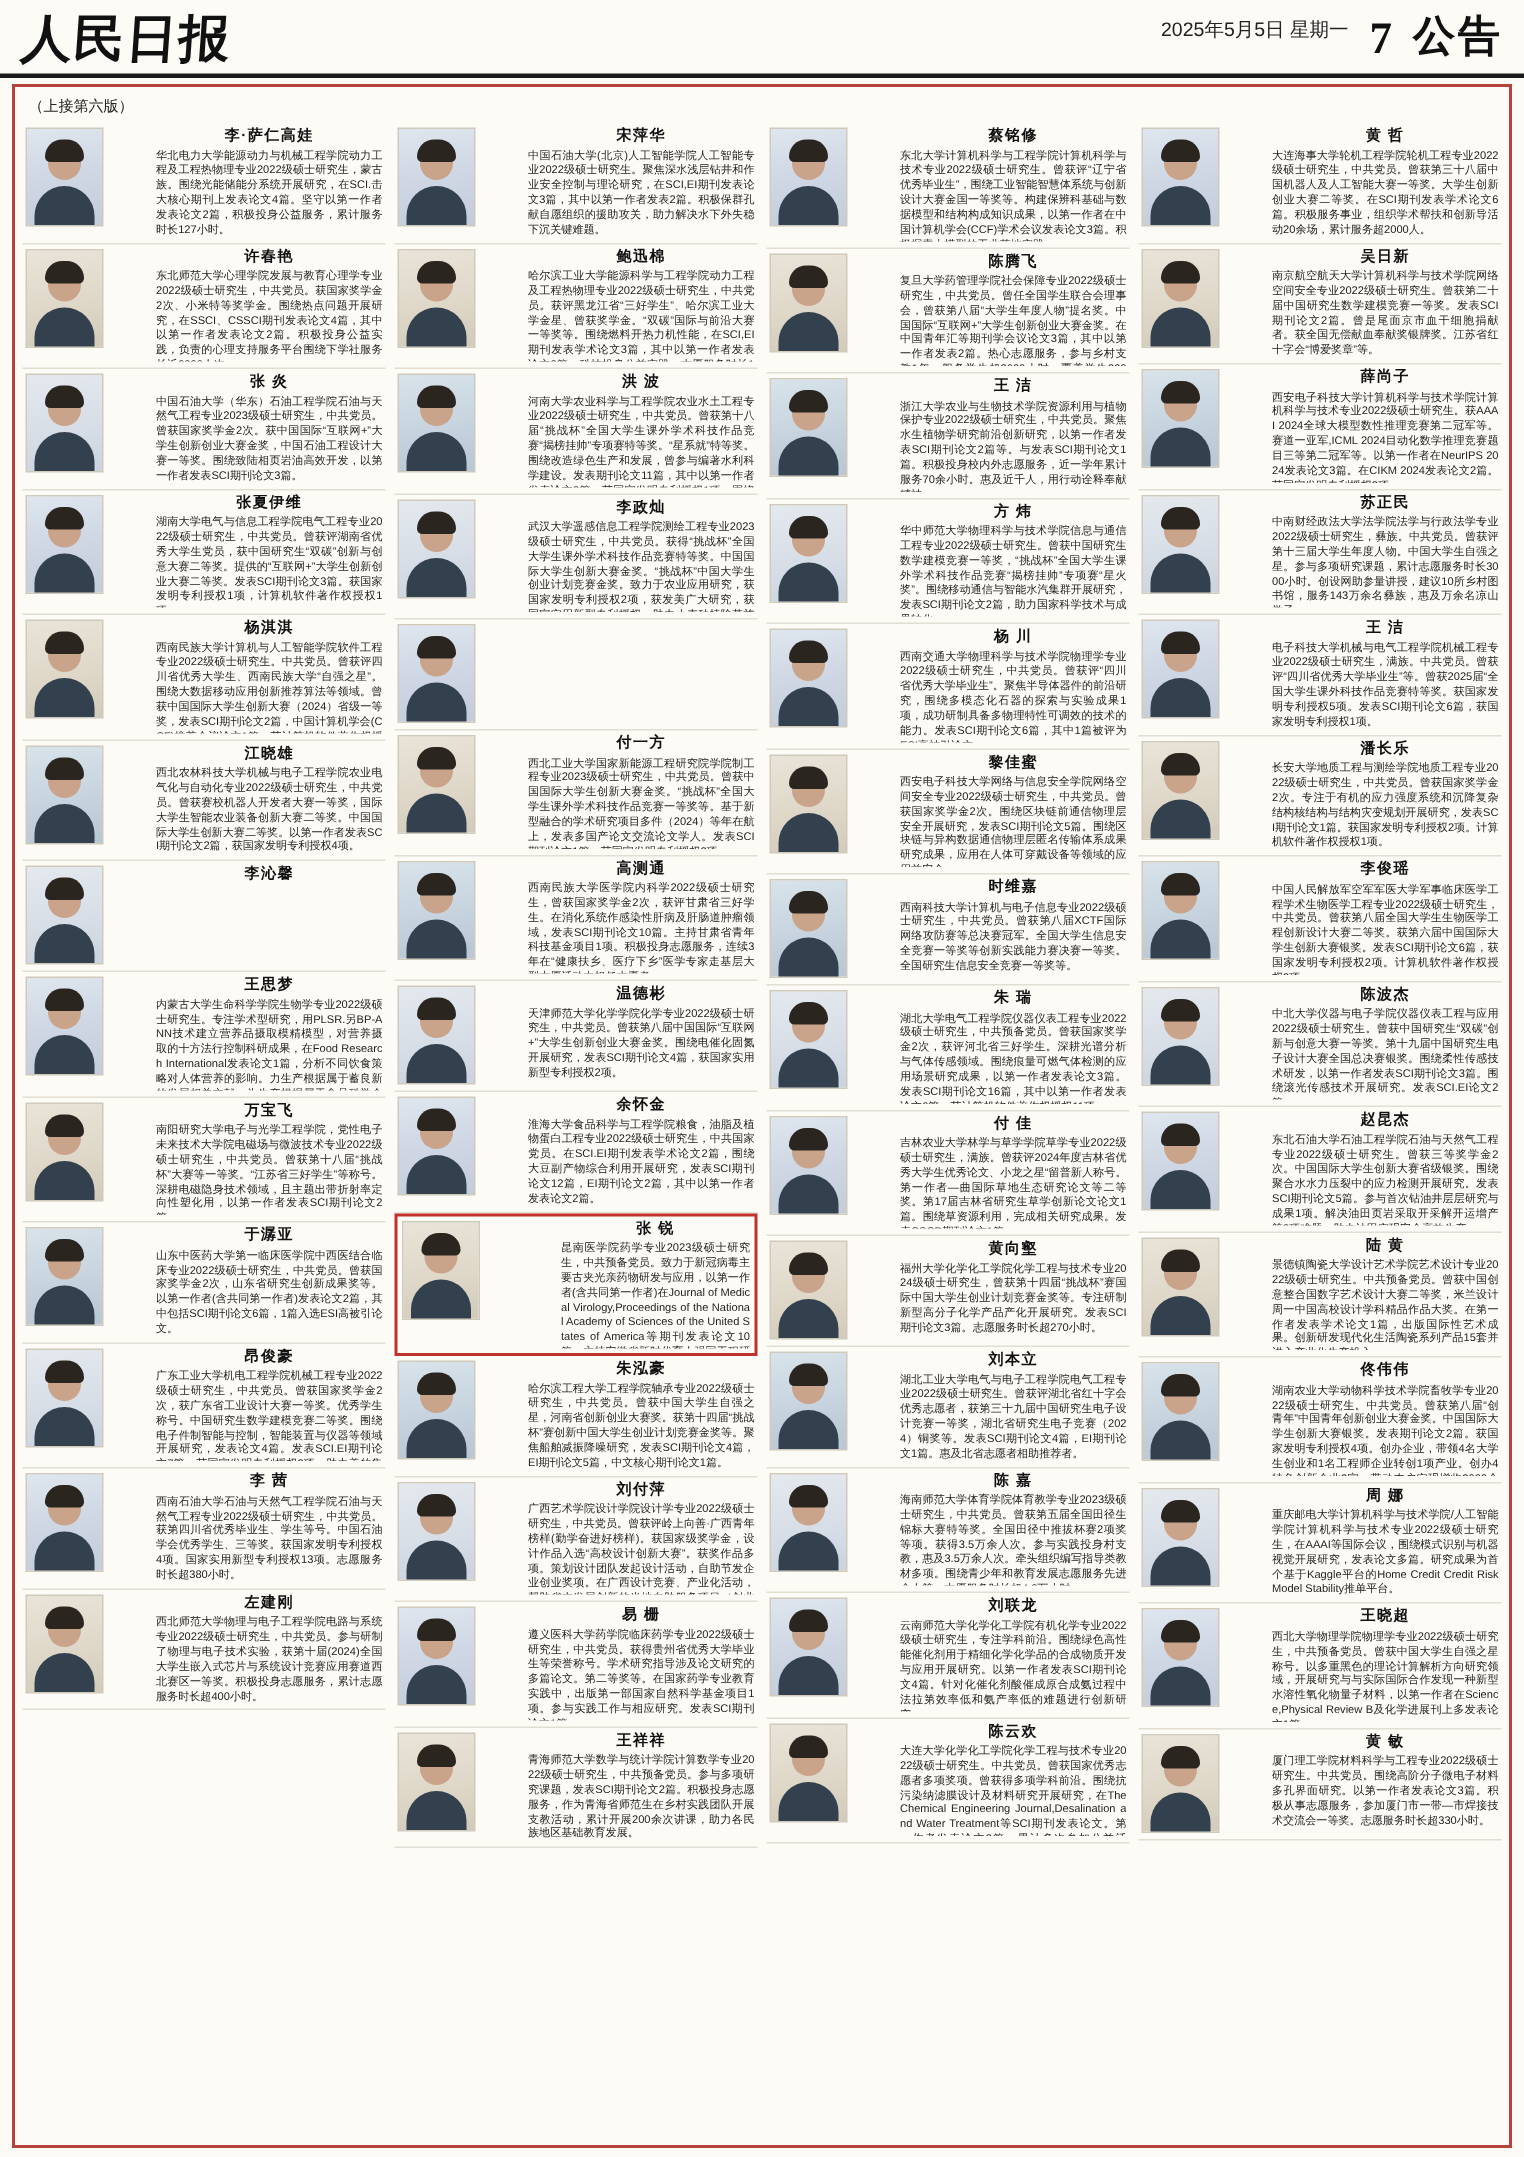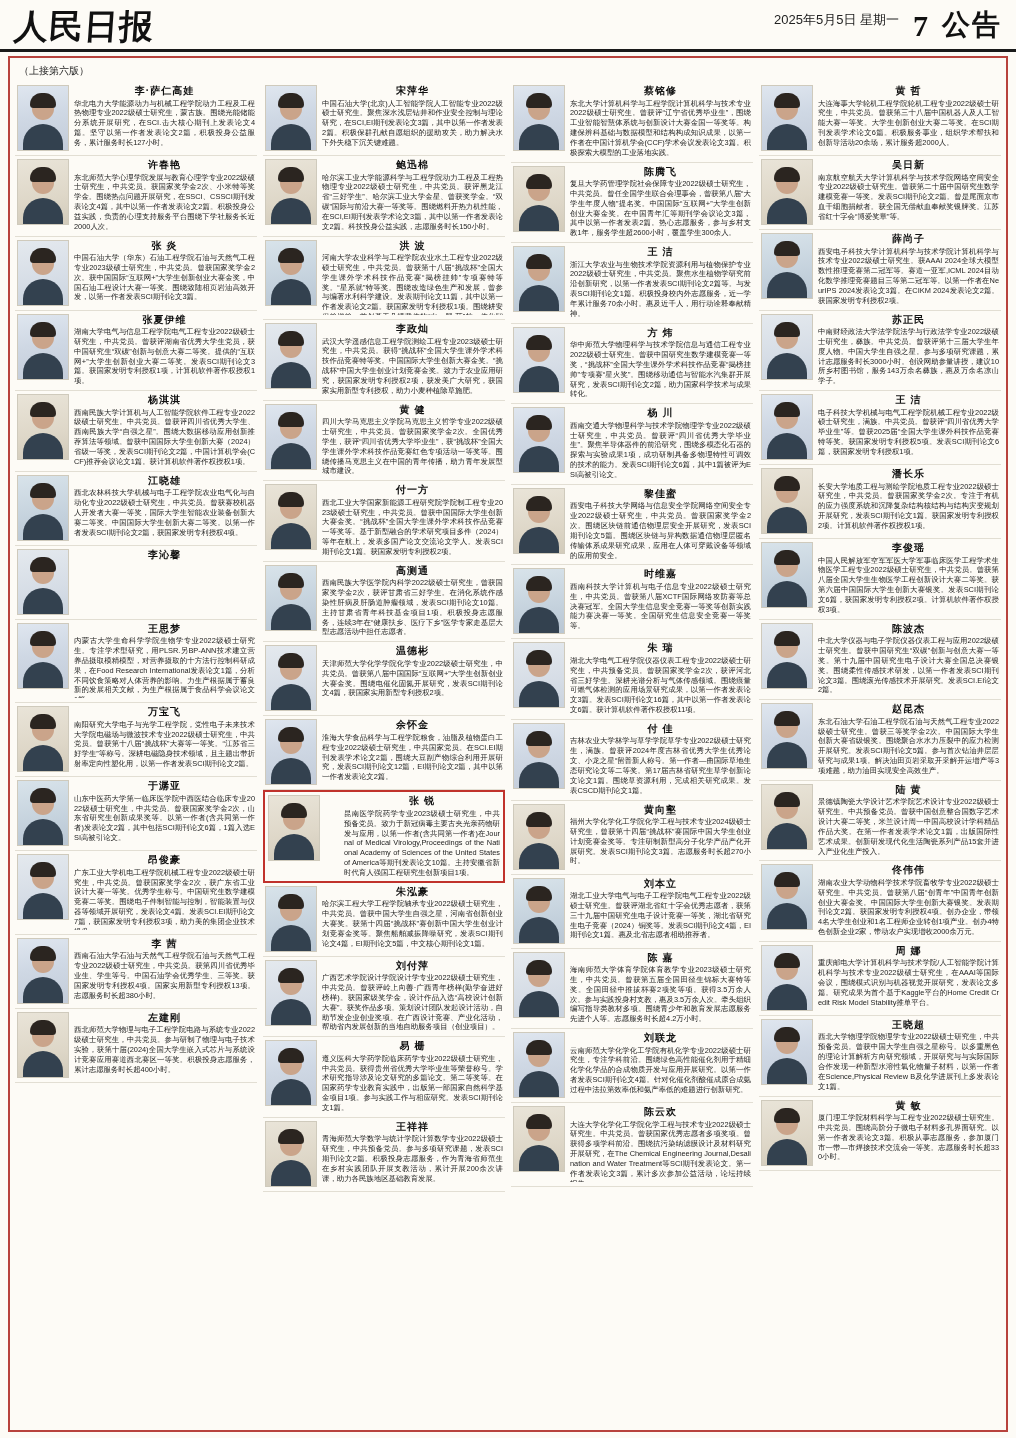--- a/index.html
+++ b/index.html
@@ -87,21 +87,21 @@
     border-radius:20px 20px 0 0;background:#33414f;transform:translateX(-50%);
     z-index:1;
   }
   .photo .hair{
     position:absolute;left:50%;top:7px;width:26px;height:15px;
     border-radius:13px 13px 4px 4px;background:#2b2520;transform:translateX(-50%);z-index:2;
   }
   .photo.v2{background:linear-gradient(170deg,#e9e4d8 0%,#ded7c8 60%,#d2cbbb 100%);}
   .photo.v3{background:linear-gradient(170deg,#d8e3ea 0%,#c5d2dd 60%,#b9c6d3 100%);}
   .photo.v4{background:linear-gradient(170deg,#e4e9ee 0%,#d6dde6 60%,#cad3de 100%);}
-  .txt{flex:1 1 auto;min-width:0;}
+  .txt{flex:1 1 auto;min-width:0;margin-left:30px;}
   .name{
     font-size:10px;font-weight:bold;text-align:center;
     letter-spacing:1px;line-height:1.25;margin:0 0 1px 0;
   }
   .desc{
     font-size:7.4px;line-height:1.33;text-align:justify;
     color:#1c1c1c;word-break:break-all;
     max-height:62px;overflow:hidden;
   }
   .entry.boxed .desc{max-height:72px;}
@@ -277,24 +277,20 @@
             </div>
             <div class="txt">
               <div class="name">李政灿</div>
               <div class="desc">武汉大学遥感信息工程学院测绘工程专业2023级硕士研究生，中共党员。获得“挑战杯”全国大学生课外学术科技作品竞赛特等奖。中国国际大学生创新大赛金奖。“挑战杯”中国大学生创业计划竞赛金奖。致力于农业应用研究，获国家发明专利授权2项，获发美广大研究，获国家实用新型专利授权，助力小麦种植除草施肥。</div>
             </div>
           </div>
           <div class="entry">
             <div class="photo v1">
               <div class="hair"></div>
             </div>
-            <div class="txt">
-              <div class="name">黄 健</div>
-              <div class="desc">四川大学马克思主义学院马克思主义哲学专业2022级硕士研究生，中共党员。曾获国家奖学金2次。全国优秀学生，获评“四川省优秀大学毕业生”，获“挑战杯”全国大学生课外学术科技作品竞赛红色专项活动一等奖等。围绕传播马克思主义在中国的青年传播，助力青年发展型城市建设。</div>
-            </div>
           </div>
           <div class="entry">
             <div class="photo v2">
               <div class="hair"></div>
             </div>
             <div class="txt">
               <div class="name">付一方</div>
               <div class="desc">西北工业大学国家新能源工程研究院学院制工程专业2023级硕士研究生，中共党员。曾获中国国际大学生创新大赛金奖。“挑战杯”全国大学生课外学术科技作品竞赛一等奖等。基于新型融合的学术研究项目多件（2024）等年在航上，发表多国产论文交流论文学人。发表SCI期刊论文1篇。获国家发明专利授权2项。</div>
             </div>
           </div>

